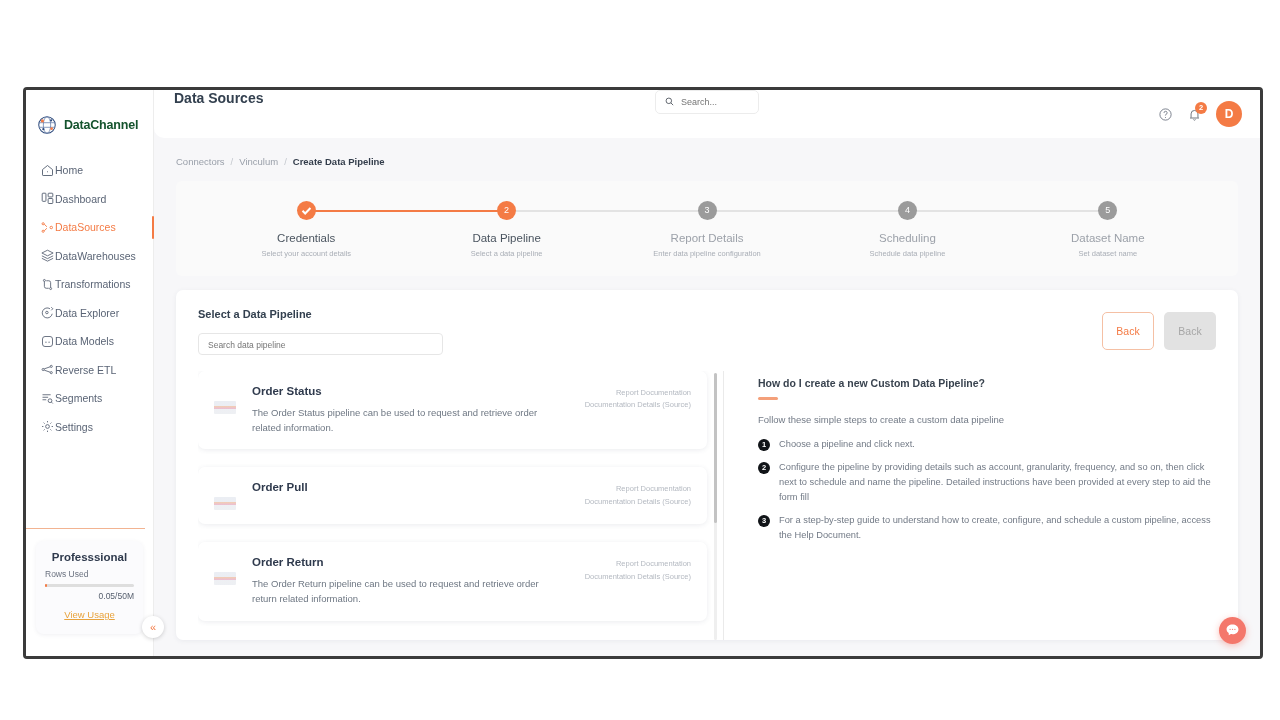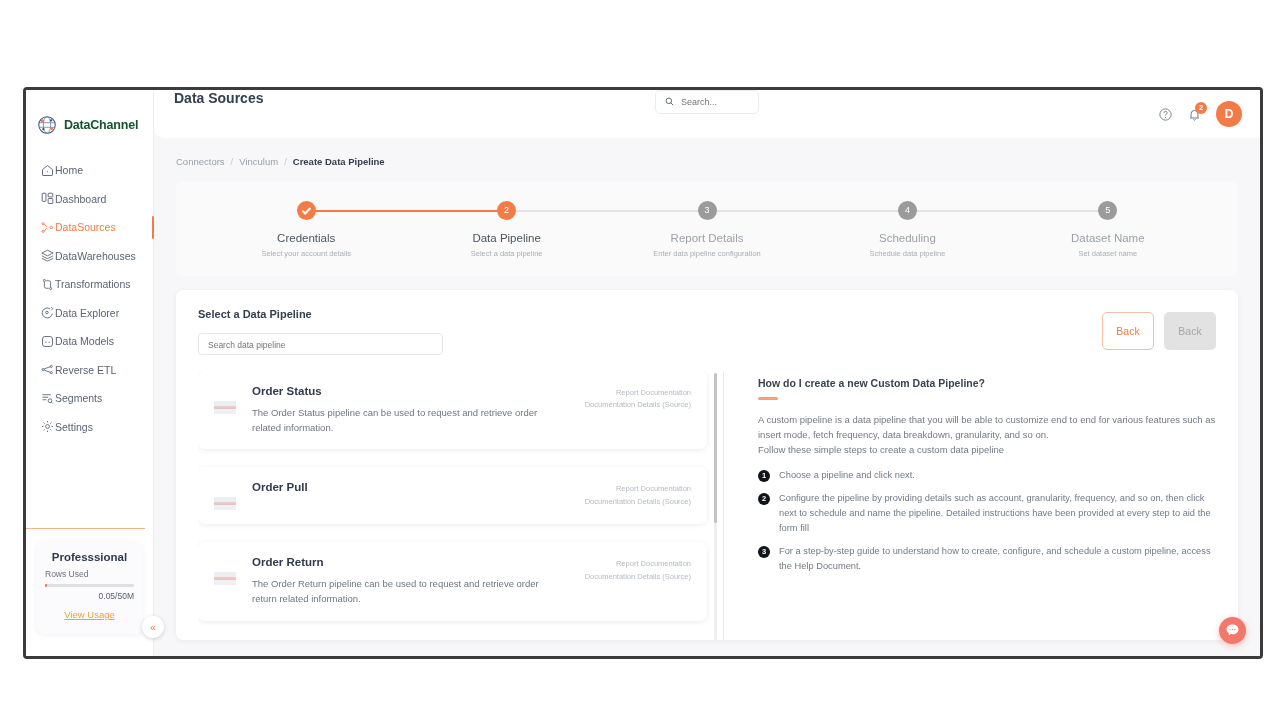--- a/index.html
+++ b/index.html
@@ -519,21 +519,20 @@
             <div class="scroll-track">
               <div class="scroll-thumb"></div>
             </div>
           </div>
 
           <div class="split-divider"></div>
 
           <div class="split-right">
             <div id="help-title">How do I create a new Custom Data Pipeline?</div>
             <div id="help-rule"></div>
-            <div class="help-para">A custom pipeline is a data pipeline that you will be able to customize end to end for various features such as insert mode, fetch frequency, data breakdown, granularity, and so on.</div>
             <div class="help-para">Follow these simple steps to create a custom data pipeline</div>
 
             <div class="help-list">
               <div class="help-li">
                 <span class="li-num">1</span>
                 <span class="li-text">Choose a pipeline and click next.</span>
               </div>
               <div class="help-li">
                 <span class="li-num">2</span>
                 <span class="li-text">Configure the pipeline by providing details such as account, granularity, frequency, and so on, then click next to schedule and name the pipeline. Detailed instructions have been provided at every step to aid the form fill</span>

